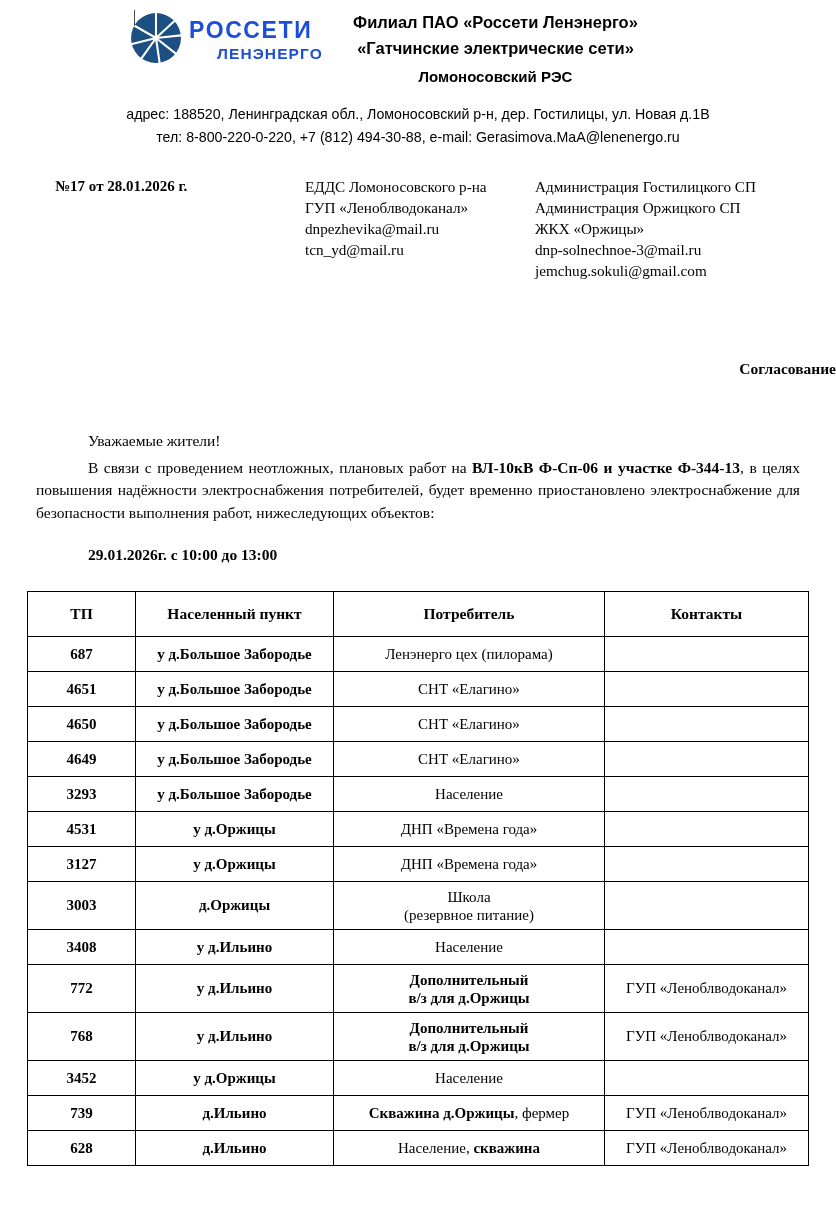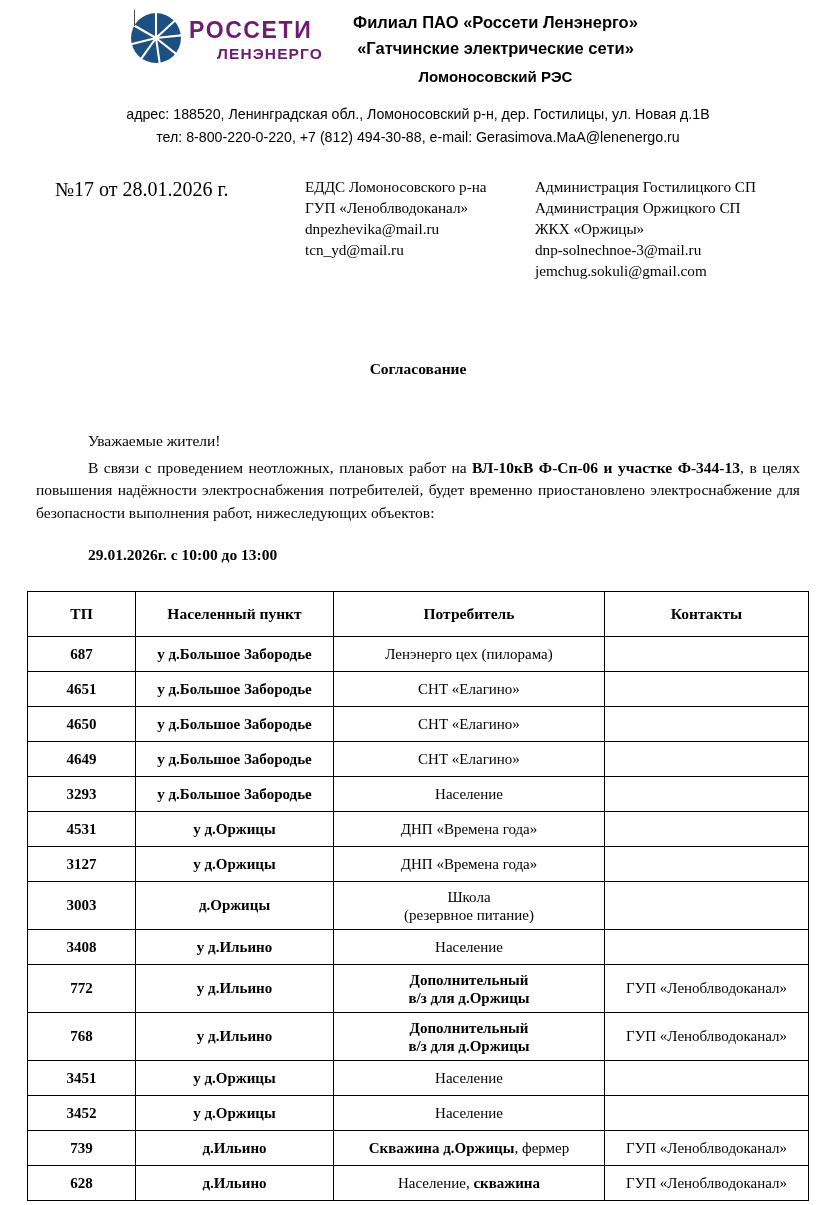--- a/index.html
+++ b/index.html
@@ -42,21 +42,21 @@
   .logo-mark {
     width: 52px;
     height: 52px;
     flex: 0 0 52px;
     margin-top: 6px;
   }
   .logo-words {
     margin-left: 7px;
     margin-top: 10px;
     font-family: "Liberation Sans", "DejaVu Sans", sans-serif;
-    color: #701a75;
+    color: #1d4ed8;
     line-height: 1;
   }
   .logo-main {
     font-size: 23px;
     font-weight: bold;
     letter-spacing: 1.6px;
   }
   .logo-sub {
     font-size: 15.5px;
     font-weight: bold;
@@ -94,39 +94,39 @@
   
   .meta-row {
     display: flex;
     margin-top: 28px;
     padding-left: 55px;
     font-size: 15.5px;
   }
   .doc-number {
     width: 250px;
     flex: 0 0 250px;
-    font-weight: normal;
-    font-size: 20px;
+    font-weight: bold;
+    font-size: 15px;
     padding-top: 1px;
   }
   .recipients {
     display: flex;
     flex: 1 1 auto;
   }
   .recipient-col {
     line-height: 1.38;
     font-size: 15.2px;
   }
   .recipient-col.left { width: 230px; flex: 0 0 230px; }
   .recipient-col.right { flex: 1 1 auto; }
   .recipient-col div { white-space: nowrap; }
 
   
   .approval-title {
-    text-align: center;
+    text-align: right;
     font-weight: bold;
     font-size: 15.5px;
     margin-top: 78px;
   }
   .greeting {
     margin-top: 54px;
     padding-left: 88px;
     font-size: 15.5px;
   }
   .body-paragraph {
@@ -331,26 +331,20 @@
       <tr class="two-line">
         <td class="cell-tp two-line">768</td>
         <td class="cell-place">у д.Ильино</td>
         <td class="cell-cons">
           <span class="cell-line bold">Дополнительный</span>
           <span class="cell-line bold">в/з для д.Оржицы</span>
         </td>
         <td class="cell-contact">ГУП «Леноблводоканал»</td>
       </tr>
       <tr>
-        <td class="cell-tp">3451</td>
-        <td class="cell-place">у д.Оржицы</td>
-        <td class="cell-cons">Население</td>
-        <td class="cell-contact"></td>
-      </tr>
-      <tr>
         <td class="cell-tp">3452</td>
         <td class="cell-place">у д.Оржицы</td>
         <td class="cell-cons">Население</td>
         <td class="cell-contact"></td>
       </tr>
       <tr>
         <td class="cell-tp">739</td>
         <td class="cell-place">д.Ильино</td>
         <td class="cell-cons"><span style="font-weight: bold;">Скважина д.Оржицы</span><span style="font-weight: normal;">, фермер</span></td>
         <td class="cell-contact">ГУП «Леноблводоканал»</td>

